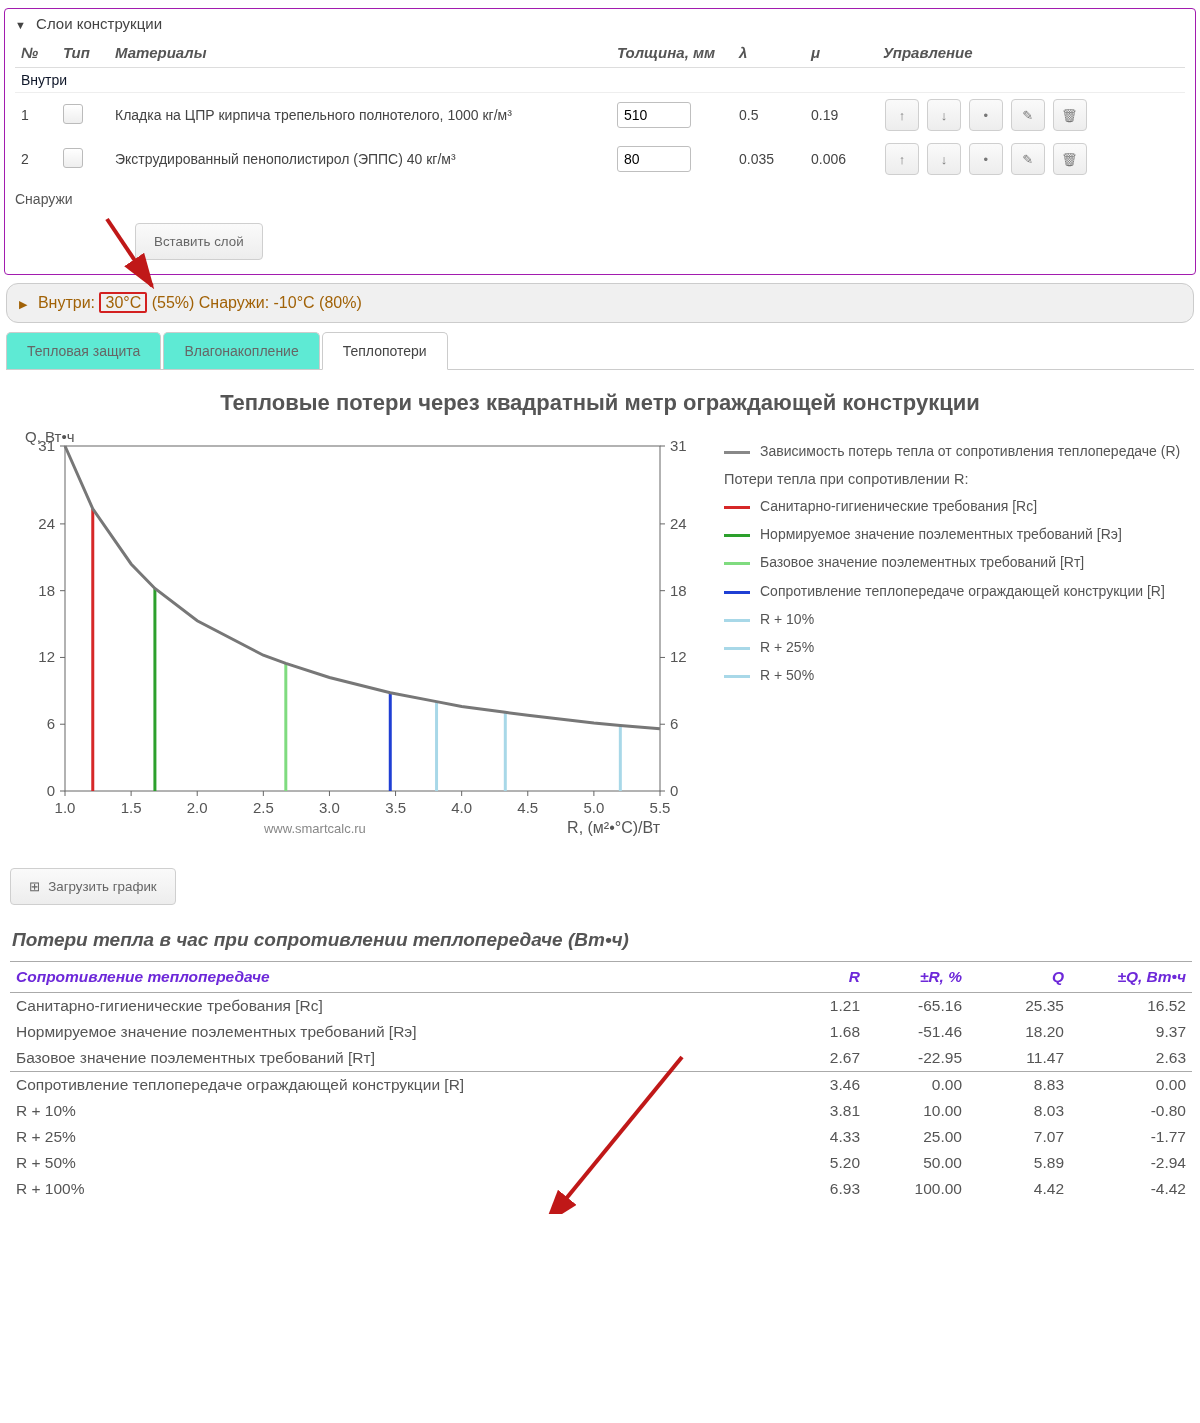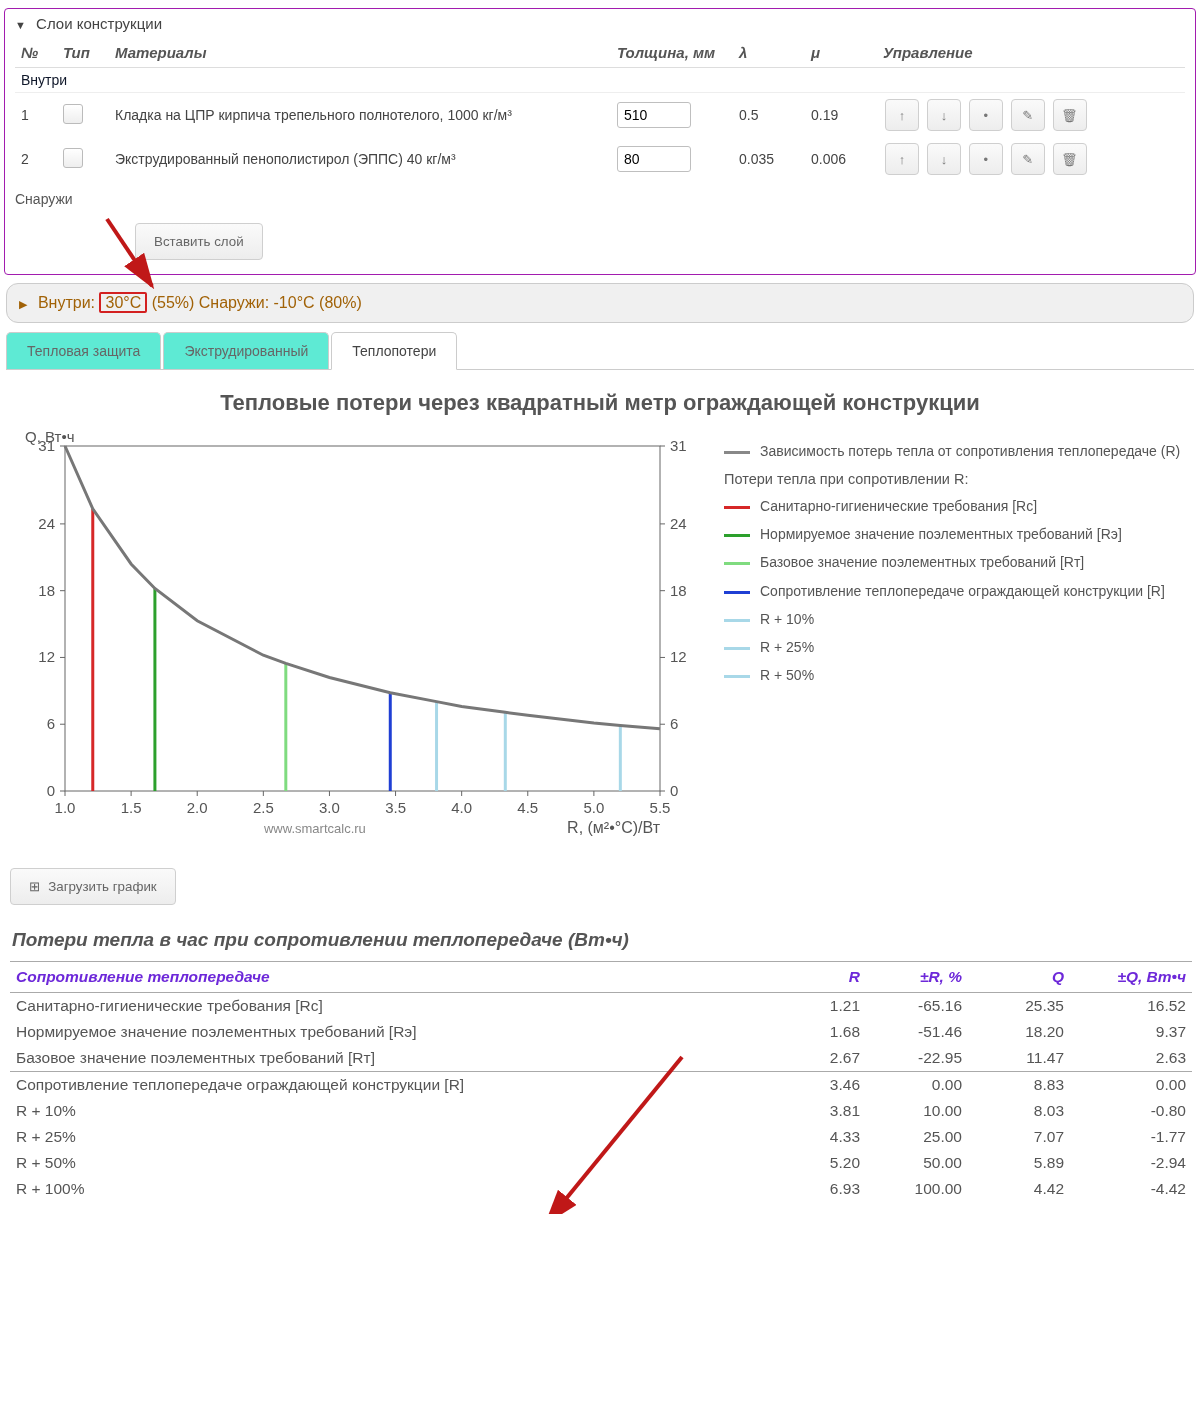--- a/index.html
+++ b/index.html
@@ -341,21 +341,21 @@
     <path d="M10,5 L55,72" stroke="#c01818" stroke-width="4" fill="none" marker-end="url(#ah1)"></path>
   </svg>
   <span style="font-size:11px; margin-right:6px;">▶</span>
   <span>Внутри: </span>
   <span class="hl-box">30°C</span>
   <span> (55%) </span>
   <span>Снаружи: -10°C (80%)</span>
 </div>
 
 
-<div class="tabs" id="tabs"><div class="tab">Тепловая защита</div><div class="tab">Экструдированный</div><div class="tab active">Теплопотери</div></div>
+<div class="tabs" id="tabs"><div class="tab">Тепловая защита</div><div class="tab">Влагонакопление</div><div class="tab active">Теплопотери</div></div>
 
 
 <div class="chart-wrap">
   <div class="chart-title">Тепловые потери через квадратный метр ограждающей конструкции</div>
   <div class="chart-flex">
     <svg id="chart-svg" class="chart-svg" width="700" height="420">
         <rect x="55" y="20" width="595" height="345" fill="none" stroke="#666" stroke-width="1"></rect>
         <text x="15" y="16" font-size="15" fill="#555">Q, Вт•ч</text>
         <line x1="50" y1="365" x2="55" y2="365" stroke="#666"></line>
         <line x1="650" y1="365" x2="655" y2="365" stroke="#666"></line>

